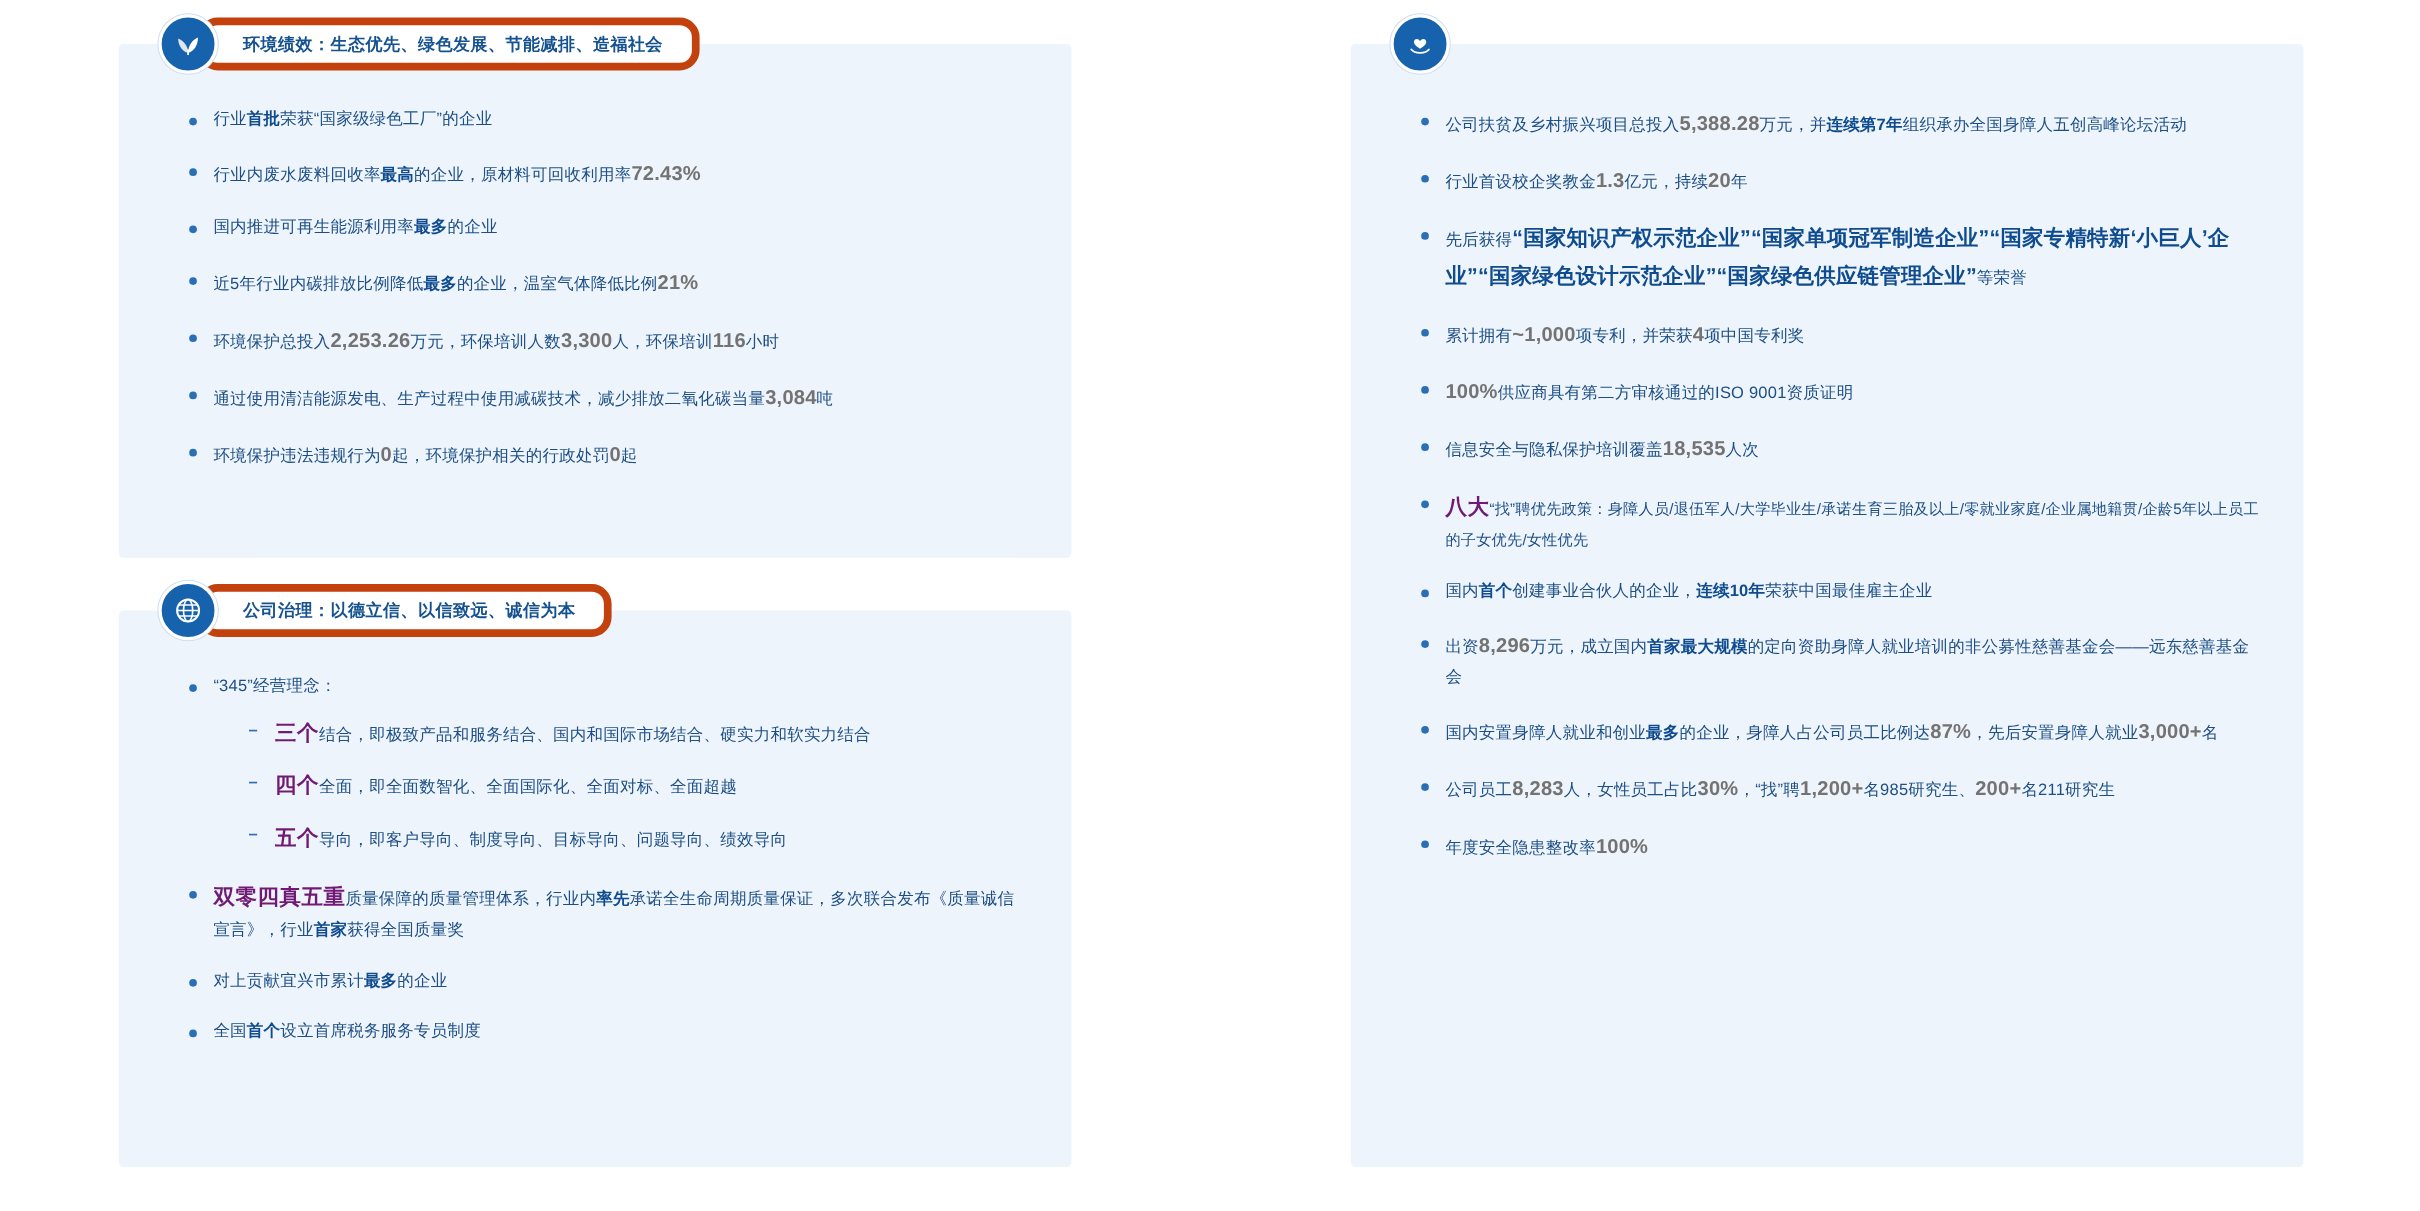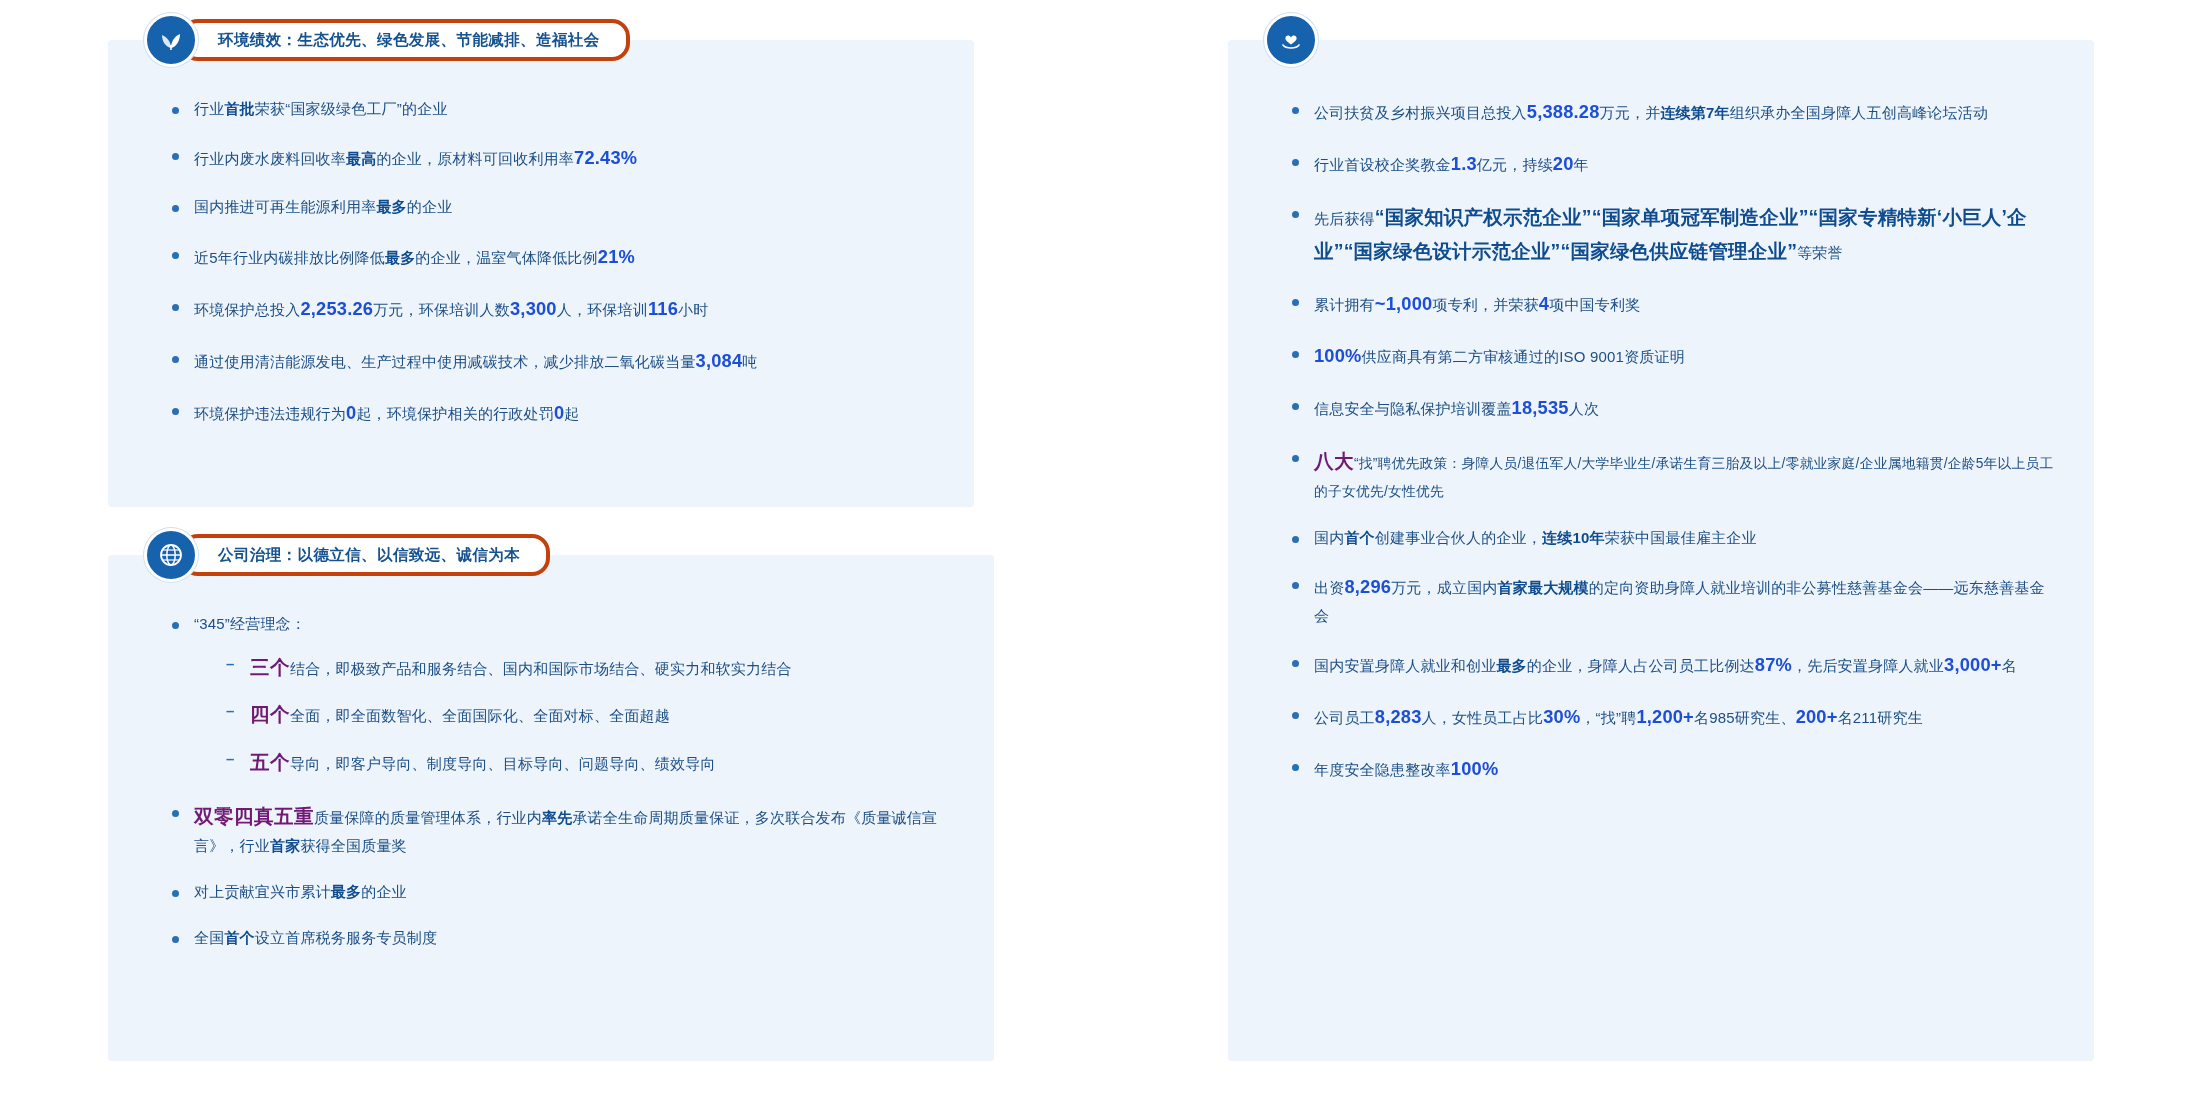--- a/index.html
+++ b/index.html
@@ -20,21 +20,21 @@
     height: 1101px;
   }
 
   
   .panel {
     position: absolute;
     background: #eef4fb;
     border-radius: 4px;
   }
   #panel-env   { left: 108px;  top: 40px;  width: 866px; height: 467px; }
-  #panel-gov   { left: 108px;  top: 555px; width: 866px; height: 506px; padding-left: 20px; }
+  #panel-gov   { left: 108px;  top: 555px; width: 866px; height: 506px; }
   #panel-soc   { left: 1228px; top: 40px;  width: 866px; height: 1021px; }
 
   
   .sec-head {
     position: absolute;
     left: 36px;
     top: -24px;
     display: flex;
     align-items: center;
     height: 48px;
@@ -53,21 +53,21 @@
     position: relative;
     z-index: 3;
   }
   .sec-badge svg { display: block; }
   .sec-pill {
     margin-left: -18px;
     padding: 0 26px 0 34px;
     height: 34px;
     display: flex;
     align-items: center;
-    border: 4px solid #c2410c;
+    border: 7px solid #c2410c;
     border-radius: 18px;
     background: #ffffff;
     font-size: 15.5px;
     font-weight: bold;
     color: #15528f;
     letter-spacing: 0.4px;
     white-space: nowrap;
     position: relative;
     z-index: 2;
   }
@@ -109,21 +109,21 @@
   .sub::before {
     content: "–";
     position: absolute;
     left: 6px;
     top: 0;
     color: #2a6fb5;
     font-weight: bold;
   }
 
   
-  .num  { font-weight: bold; font-size: 1.22em; color: #1d4ed8; }
+  .num  { font-weight: bold; font-size: 1.22em; color: #737373; }
   .bold { font-weight: bold; color: #0f4c8f; }
   .big  { font-weight: bold; font-size: 1.3em; color: #701a75; letter-spacing: 0.5px; }
   .quote-big { font-weight: bold; font-size: 1.3em; color: #0f4c8f; }
   .small { font-size: 0.92em; }
 </style>
 </head>
 <body>
 
 <div class="page">
 

